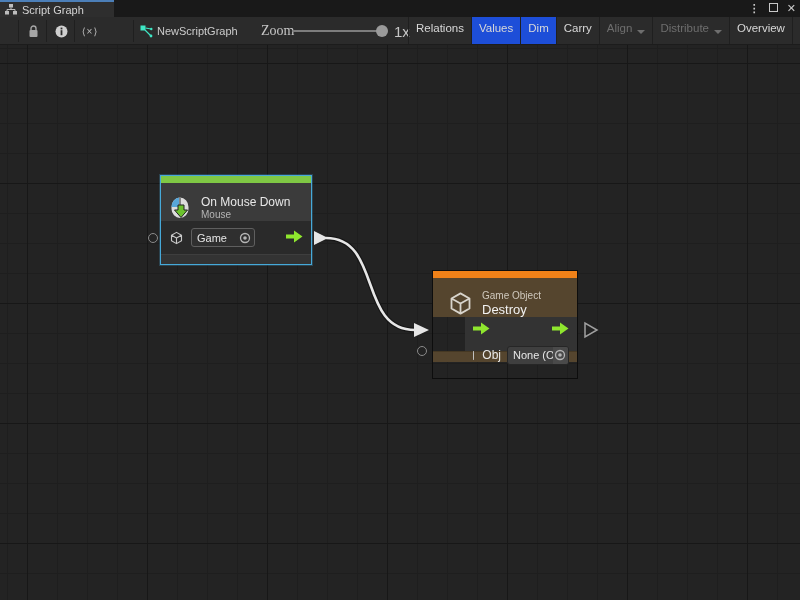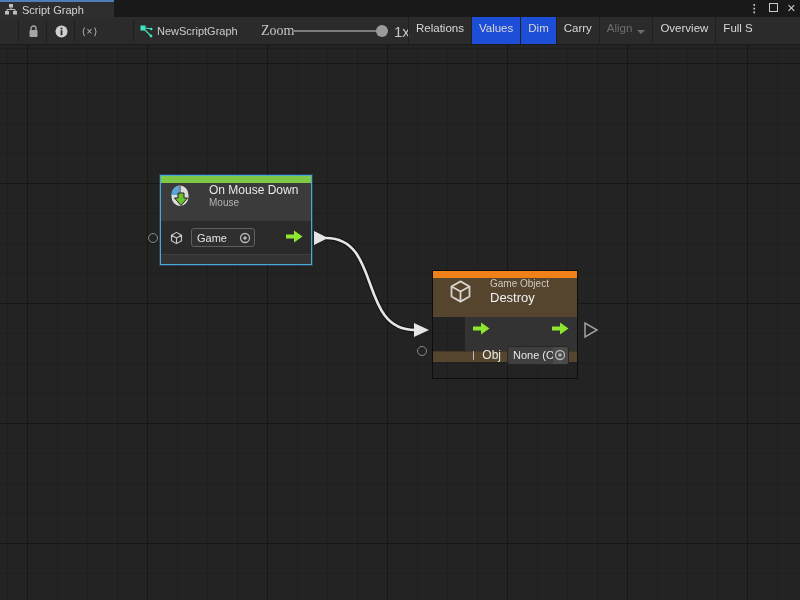--- a/index.html
+++ b/index.html
@@ -46,21 +46,21 @@
       repeating-linear-gradient(180deg, #171717 0 1px, transparent 1px 120px),
       repeating-linear-gradient(90deg, #1e1e1e 0 1px, transparent 1px 30px),
       repeating-linear-gradient(180deg, #1e1e1e 0 1px, transparent 1px 30px);
     background-position: 27px 0, 0 18px, 27px 0, 0 18px; }
   .wires { position:absolute; left:0; top:0; width:800px; height:555px; }
 
   
   .node { position:absolute; border:1px solid #0d0d0d; }
   .node.selected { border:1px solid #46a9d9; box-shadow:0 0 0 1px rgba(70,169,217,.25); }
   .accent-bar { height:7px; }
-  .node-header { display:flex; align-items:flex-start;gap:8px; }
+  .node-header { display:flex; align-items:flex-end; }
   .node1 { left:160px; top:130px; width:152px; height:90px; }
   .node1 .node-header { height:38px; background:#3b3b3b; padding-left:6px; }
   .node1 .node-body { height:33px; background:#2a2a2a; display:flex; align-items:center; padding:0 8px; }
   .node1 .node-footer { height:10px; background:#333333; border-top:1px solid #3e3e3e; }
   .node-title { color:#e8e8e8; font-size:12px; line-height:14px; }
   .node-subtitle { color:#b4b4b4; font-size:10px; line-height:12px; }
   .hdr-text { margin-left:8px; }
 
   .node2 { left:432px; top:225px; width:146px; height:109px; }
   .node2 .node-header { height:39px; background:#55452e; padding-left:14px; }
@@ -154,20 +154,24 @@
           <span>Values</span>
         </div>
       <div class="tb-btn active">
           <span>Dim</span>
         </div>
       <div class="tb-btn">
           <span>Carry</span>
         </div>
       <div class="tb-btn disabled">
           <span>Align</span>
+          <span class="caret"></span>
+        </div>
+      <div class="tb-btn disabled">
+          <span>Distribute</span>
           <span class="caret"></span>
         </div>
       <div class="tb-btn">
           <span>Overview</span>
         </div>
       <div class="tb-btn">
           <span>Full S</span>
         </div>
     </div>
   </div>

